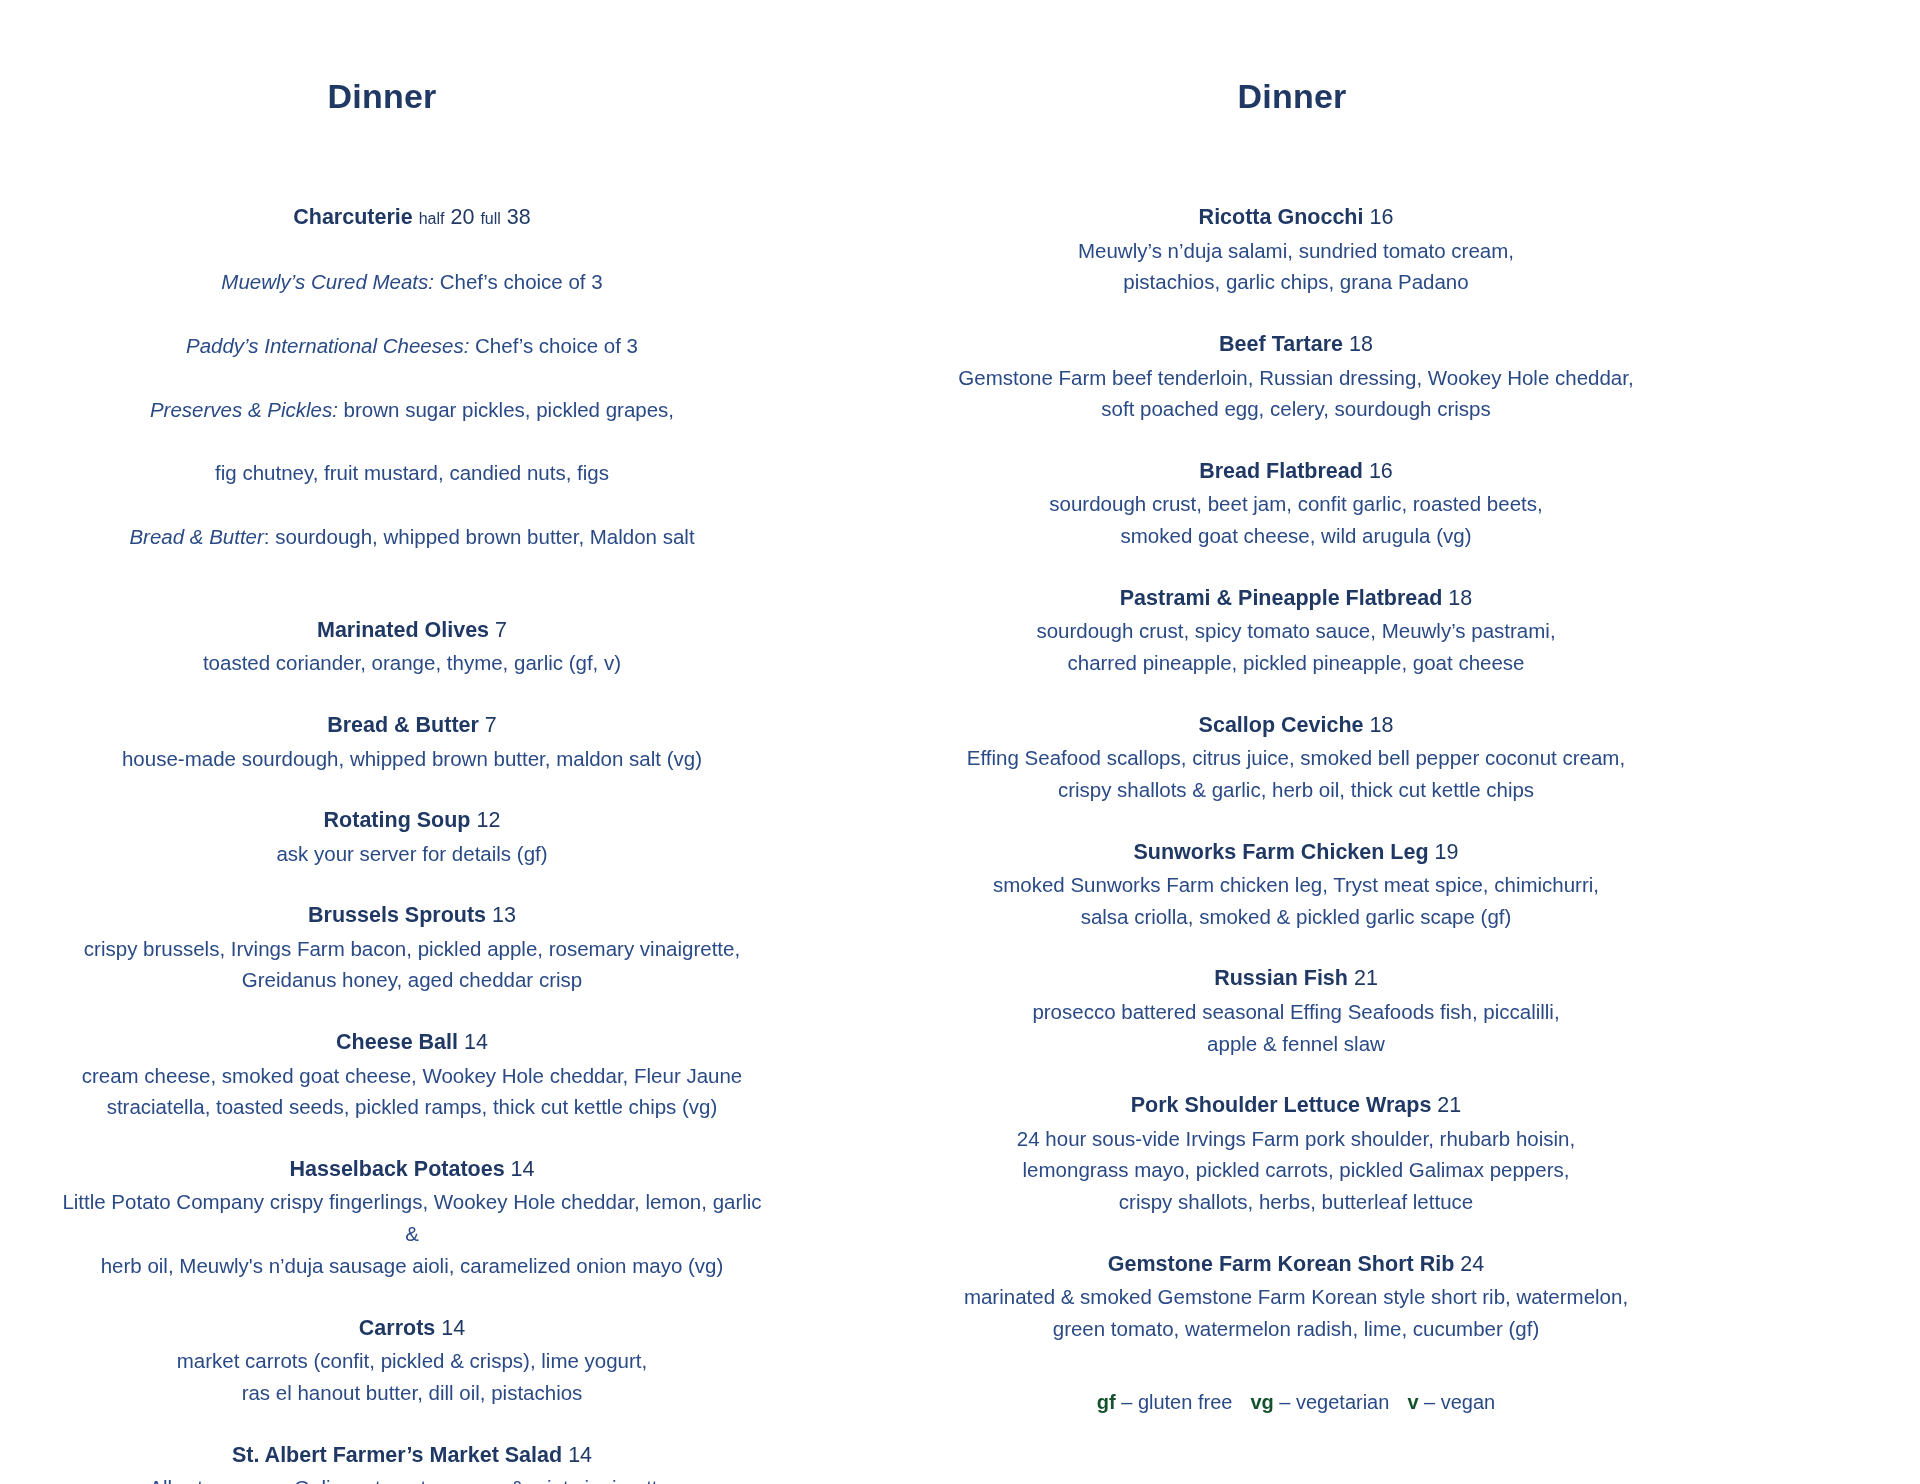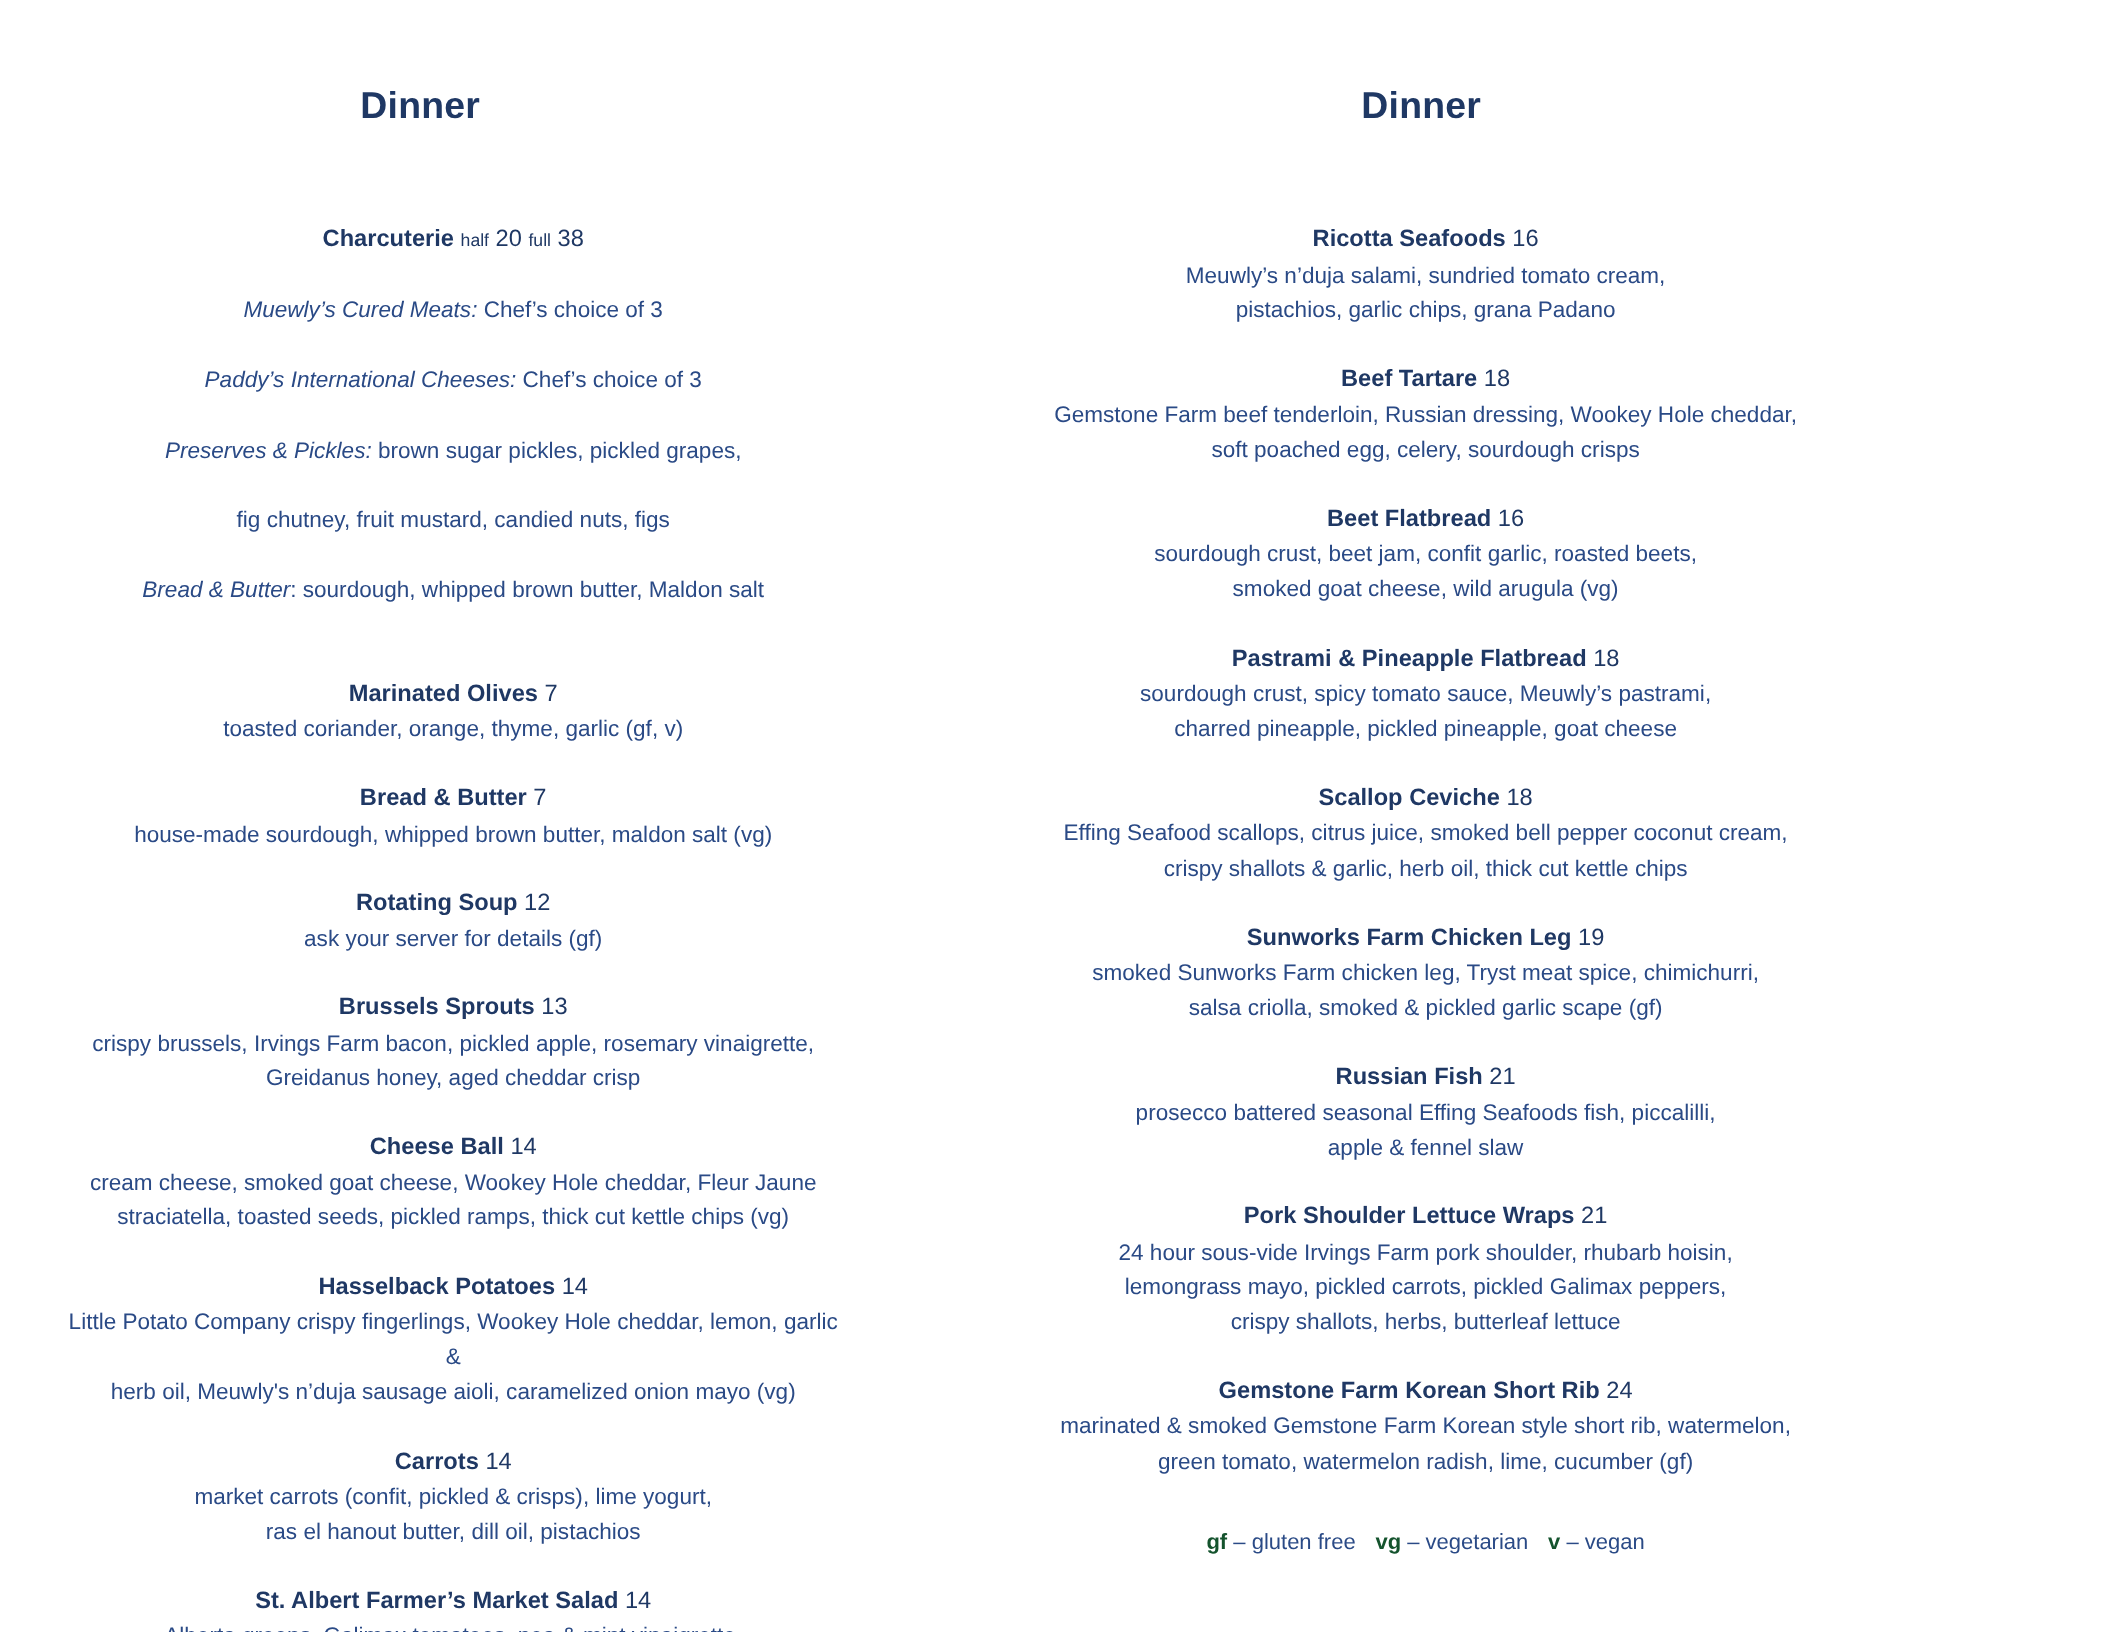--- a/index.html
+++ b/index.html
@@ -187,39 +187,39 @@
     </div>
   </div>
 
   <div class="column col-right">
     <div class="menu-title">Dinner</div>
 
     <div class="items">
 
       <div class="item">
         <div class="item-head">
-          <span class="item-name">Ricotta Seafoods</span>
+          <span class="item-name">Ricotta Gnocchi</span>
           <span class="item-price">16</span>
         </div>
         <div class="item-desc">Meuwly’s n’duja salami, sundried tomato cream,
 pistachios, garlic chips, grana Padano</div>
       </div>
 
       <div class="item">
         <div class="item-head">
           <span class="item-name">Beef Tartare</span>
           <span class="item-price">18</span>
         </div>
         <div class="item-desc">Gemstone Farm beef tenderloin, Russian dressing, Wookey Hole cheddar,
 soft poached egg, celery, sourdough crisps</div>
       </div>
 
       <div class="item">
         <div class="item-head">
-          <span class="item-name">Beet Flatbread</span>
+          <span class="item-name">Bread Flatbread</span>
           <span class="item-price">16</span>
         </div>
         <div class="item-desc">sourdough crust, beet jam, confit garlic, roasted beets,
 smoked goat cheese, wild arugula (vg)</div>
       </div>
 
       <div class="item">
         <div class="item-head">
           <span class="item-name">Pastrami &amp; Pineapple Flatbread</span>
           <span class="item-price">18</span>

